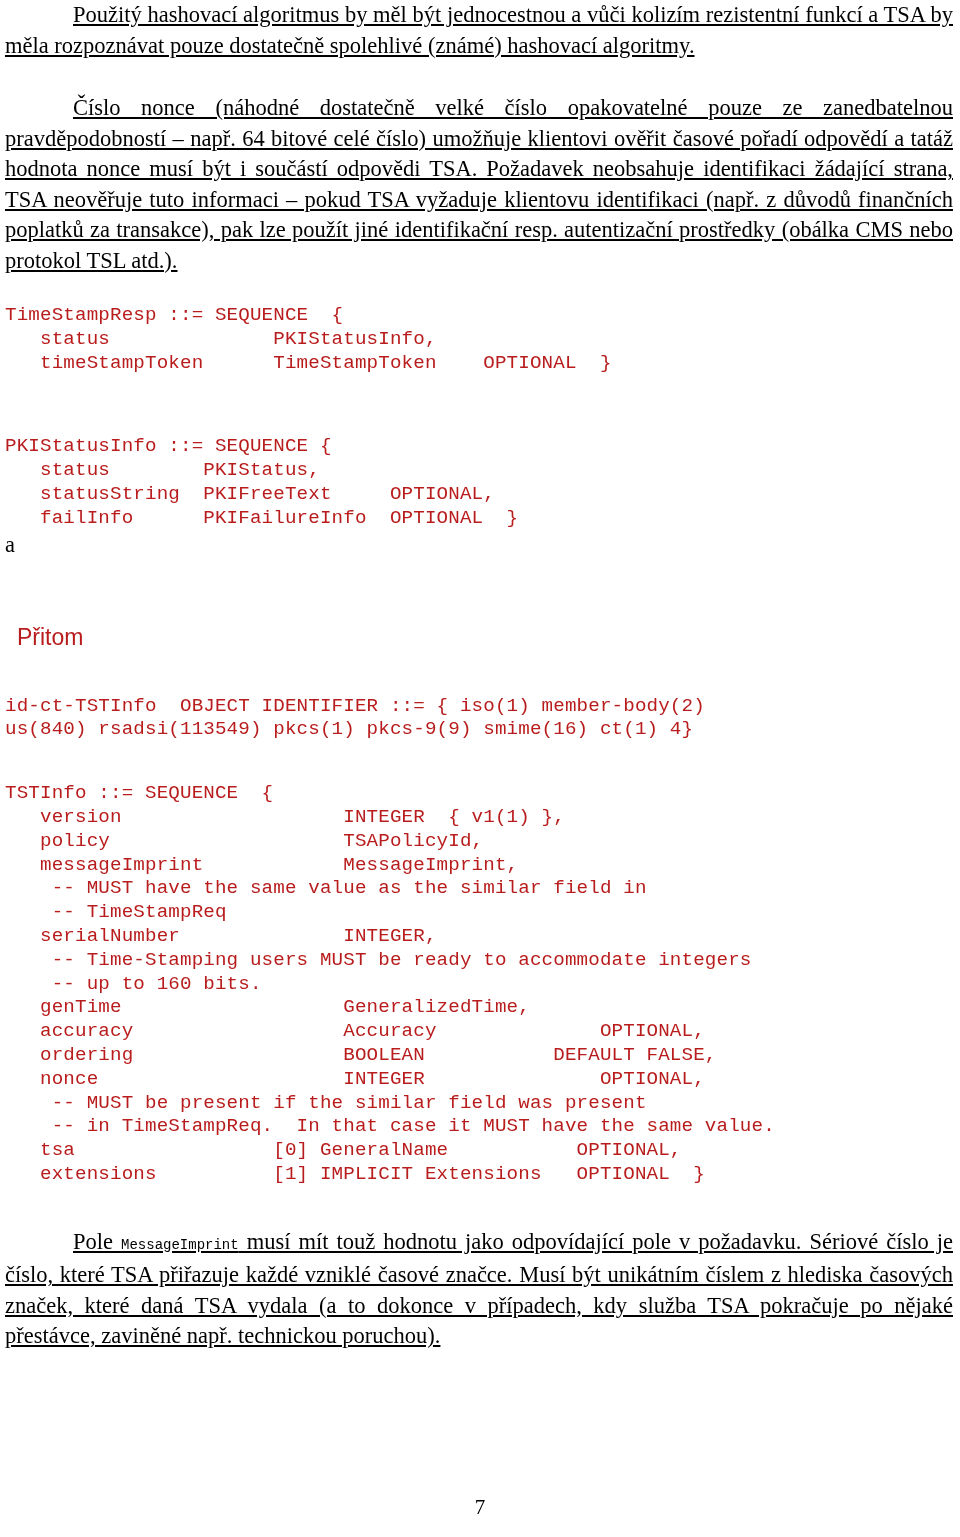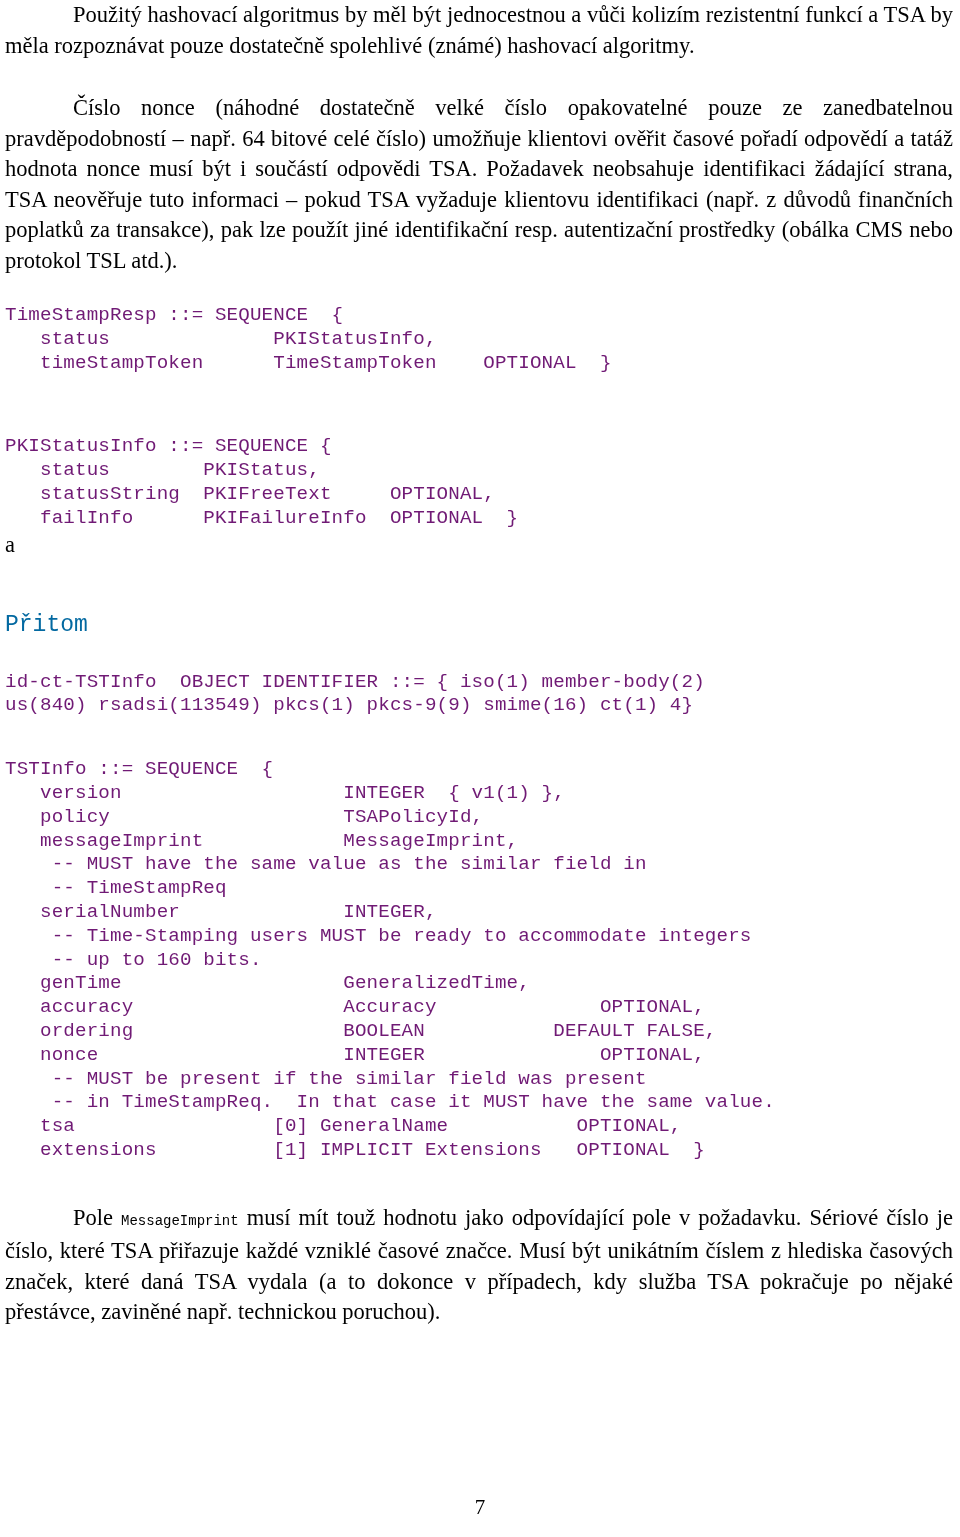--- a/index.html
+++ b/index.html
@@ -29,26 +29,27 @@
     line-height: 30.5px;
     text-align: justify;
     color: #000000;
     margin: 0;
     padding: 0;
     -webkit-hyphens: none;
     hyphens: none;
   }
   p.indent-first {
     text-indent: 68px;
+    text-decoration: underline;
   }
   pre.code-block {
     font-family: "Liberation Mono", "DejaVu Sans Mono", monospace;
     font-size: 19.2px;
     line-height: 23.8px;
-    color: #701a75;
+    color: #b91c1c;
     margin: 0;
     padding: 0;
     white-space: pre;
     letter-spacing: 0.15px;
   }
   .mono-inline {
     font-family: "Liberation Mono", "DejaVu Sans Mono", monospace;
     font-size: 14px;
   }
   .spacer-20 { height: 20px; }
@@ -60,25 +61,25 @@
   .block-indent-0  { padding-left: 0px; }
 
   .lone-letter {
     font-family: "Liberation Serif", "DejaVu Serif", serif;
     font-size: 22.5px;
     line-height: 28px;
     color: #000000;
     margin: 0;
   }
   .heading-word {
-    font-family: Liberation Mono, monospace;
+    font-family: Liberation Sans, sans-serif;
     font-size: 23px;
     line-height: 28px;
-    color: #0369a1;
-    margin: 0;
+    color: #b91c1c;
+    margin: 12px;
   }
   #page-number {
     position: absolute;
     left: 0;
     right: 0;
     top: 1495px;
     text-align: center;
     font-family: "Liberation Serif", "DejaVu Serif", serif;
     font-size: 21px;
     color: #000000;

